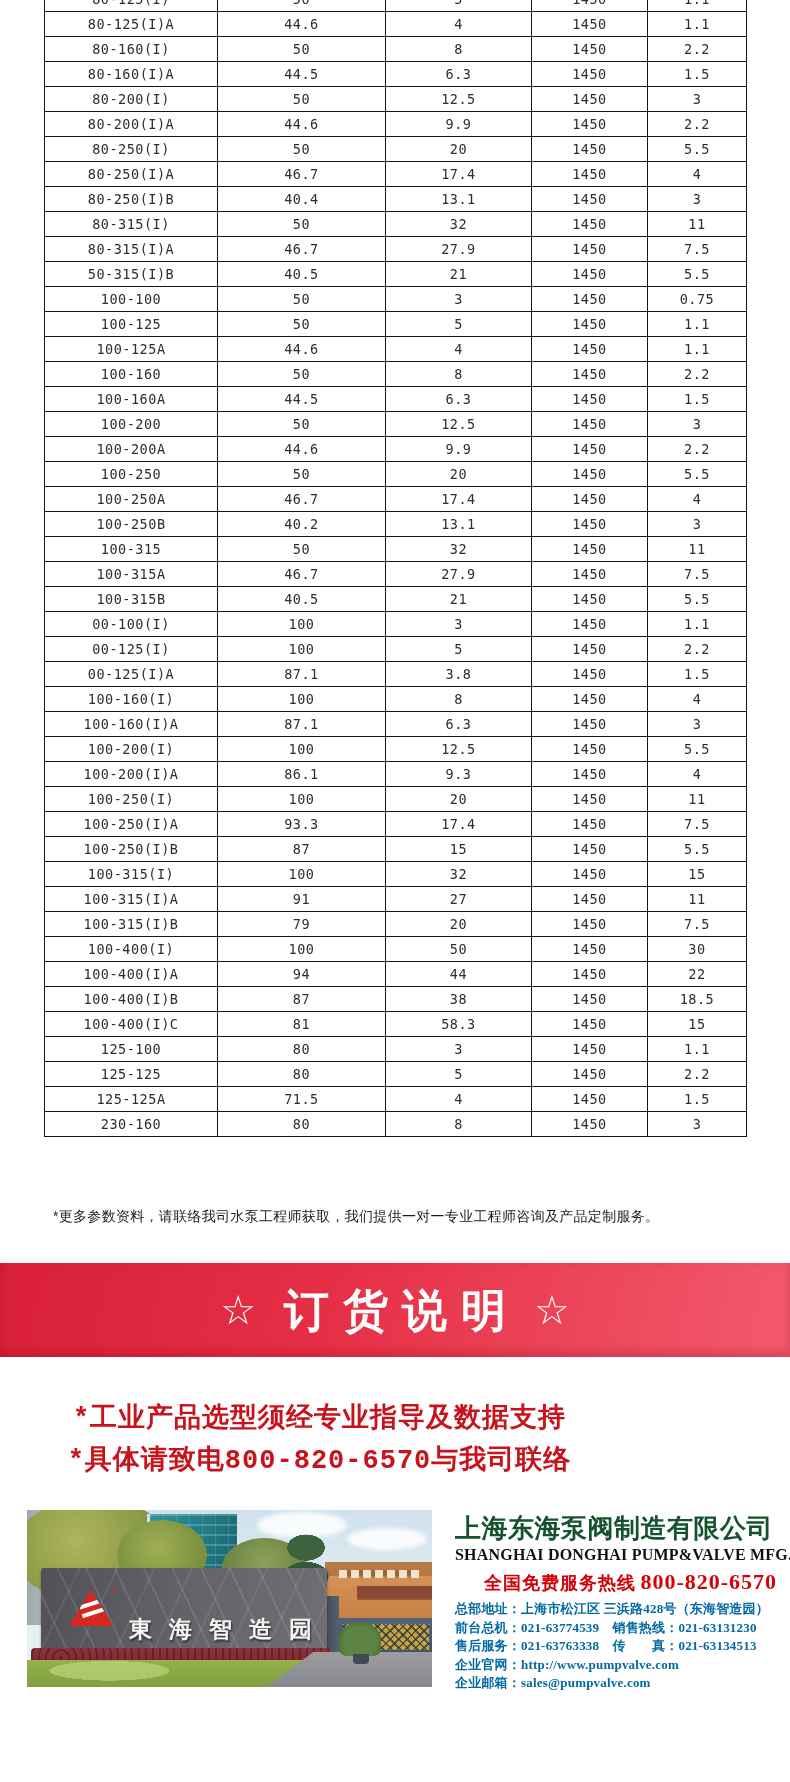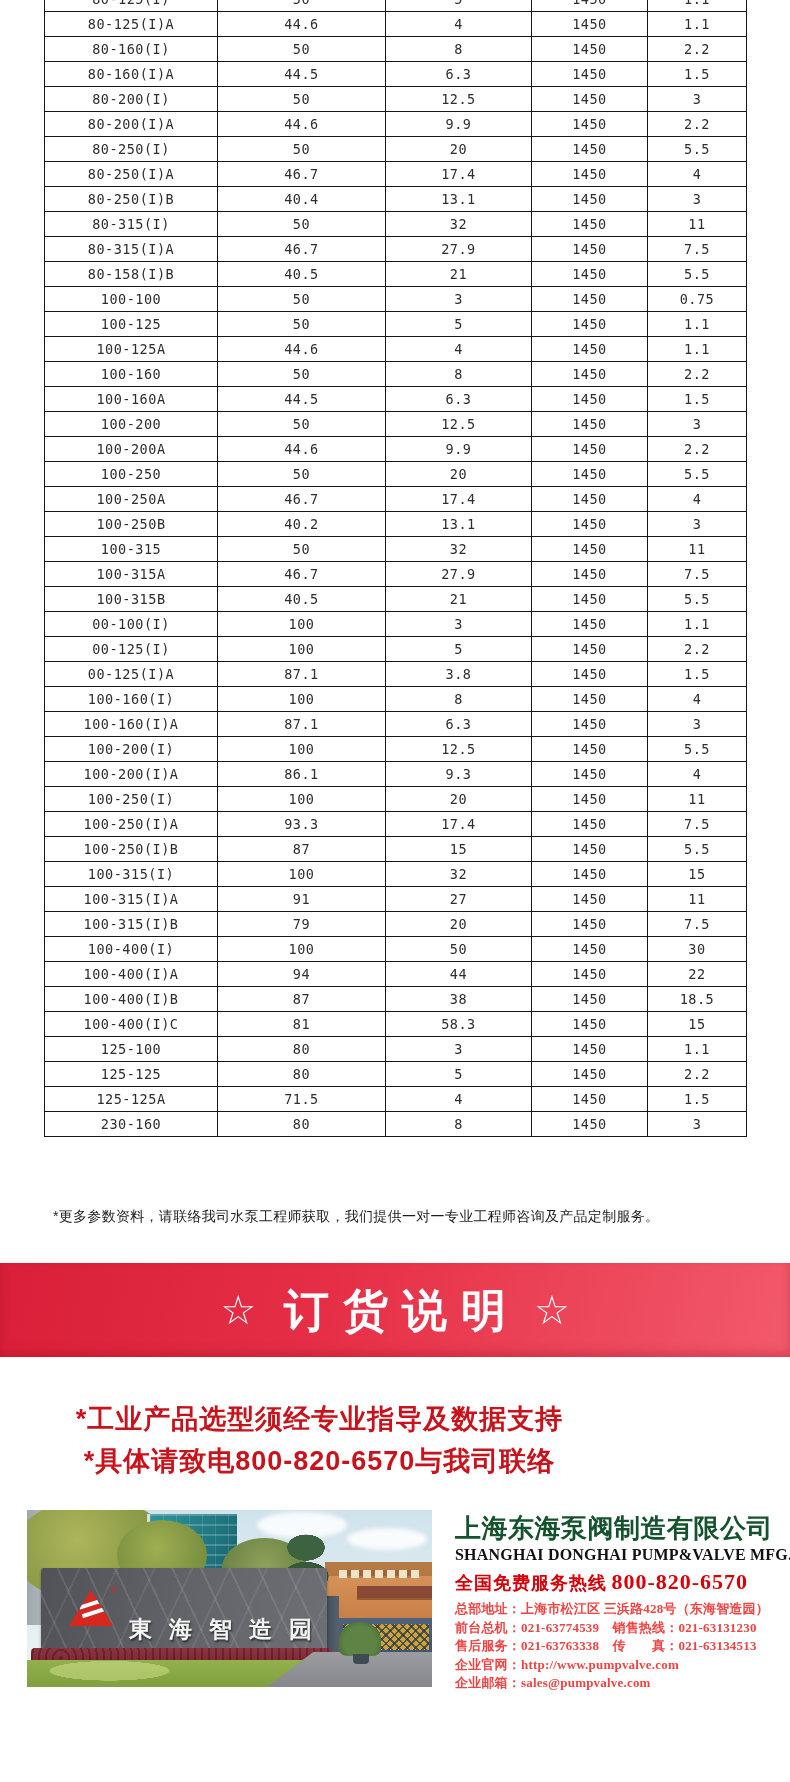--- a/index.html
+++ b/index.html
@@ -39,21 +39,21 @@
   .banner .star { font-size:40px; line-height:1; padding:0 14px; font-weight:400; }
   .banner .banner-title {
     font-size:45px; font-weight:bold; letter-spacing:14px; line-height:1;
     text-indent:14px;
   }
 
   
   .notices {
     position:absolute; left:0; top:1401px; width:639px; text-align:center;
     color:#c9131c; font-weight:bold;
-    font-family:Liberation Sans, sans-serif;
+    font-family:Liberation Mono, monospace;
   }
   .notices .notice-line { font-size:27px; line-height:36px; letter-spacing:1px; }
   .notices .notice-line + .notice-line { margin-top:6px; }
 
   
   .footer { position:absolute; left:27px; top:1510px; width:740px; height:180px; }
 
   
   .photo {
     position:absolute; left:0; top:0; width:405px; height:177px; overflow:hidden;
@@ -129,26 +129,26 @@
   .palm-pot { left:326px; top:144px; width:16px; height:10px; background:#3f4a55;
     border-radius:0 0 4px 4px; }
 
   
   .company { position:absolute; left:428px; top:3px; width:315px; }
   .company-title { font-size:26px; font-weight:bold; color:#14532d; letter-spacing:0.5px;
     line-height:30px; white-space:nowrap; }
   .company-en { font-family:"Liberation Serif", serif; font-weight:bold; font-size:16px;
     color:#111; margin-top:3px; letter-spacing:0.2px; white-space:nowrap; }
   .hotline { margin-top:5px; white-space:nowrap; color:#d50008; }
-  .hotline-label { font-size:18px; font-weight:bold; letter-spacing:1px; }
+  .hotline-label { font-size:18px; font-weight:bold; letter-spacing:1px;margin-left:29px; }
   .hotline-number { font-family:"Liberation Serif", serif; font-size:22px; font-weight:bold;
     letter-spacing:1px; }
   .detail-lines { margin-top:5px; }
   .detail-line { font-family:"Liberation Serif", serif; font-weight:bold; font-size:13px;
-    color:#ef4444; line-height:18.5px; white-space:nowrap; letter-spacing:0.2px; }
+    color:#0369a1; line-height:18.5px; white-space:nowrap; letter-spacing:0.2px; }
 </style>
 </head>
 <body>
 
 <div class="page">
 
   <table class="spec">
     <colgroup>
       <col style="width:173px">
         <col style="width:168px">
@@ -228,21 +228,21 @@
           <td>11</td>
         </tr>
         <tr>
           <td>80-315(I)A</td>
           <td>46.7</td>
           <td>27.9</td>
           <td>1450</td>
           <td>7.5</td>
         </tr>
         <tr>
-          <td>80-158(I)B</td>
+          <td>50-315(I)B</td>
           <td>40.5</td>
           <td>21</td>
           <td>1450</td>
           <td>5.5</td>
         </tr>
         <tr>
           <td>100-100</td>
           <td>50</td>
           <td>3</td>
           <td>1450</td>

